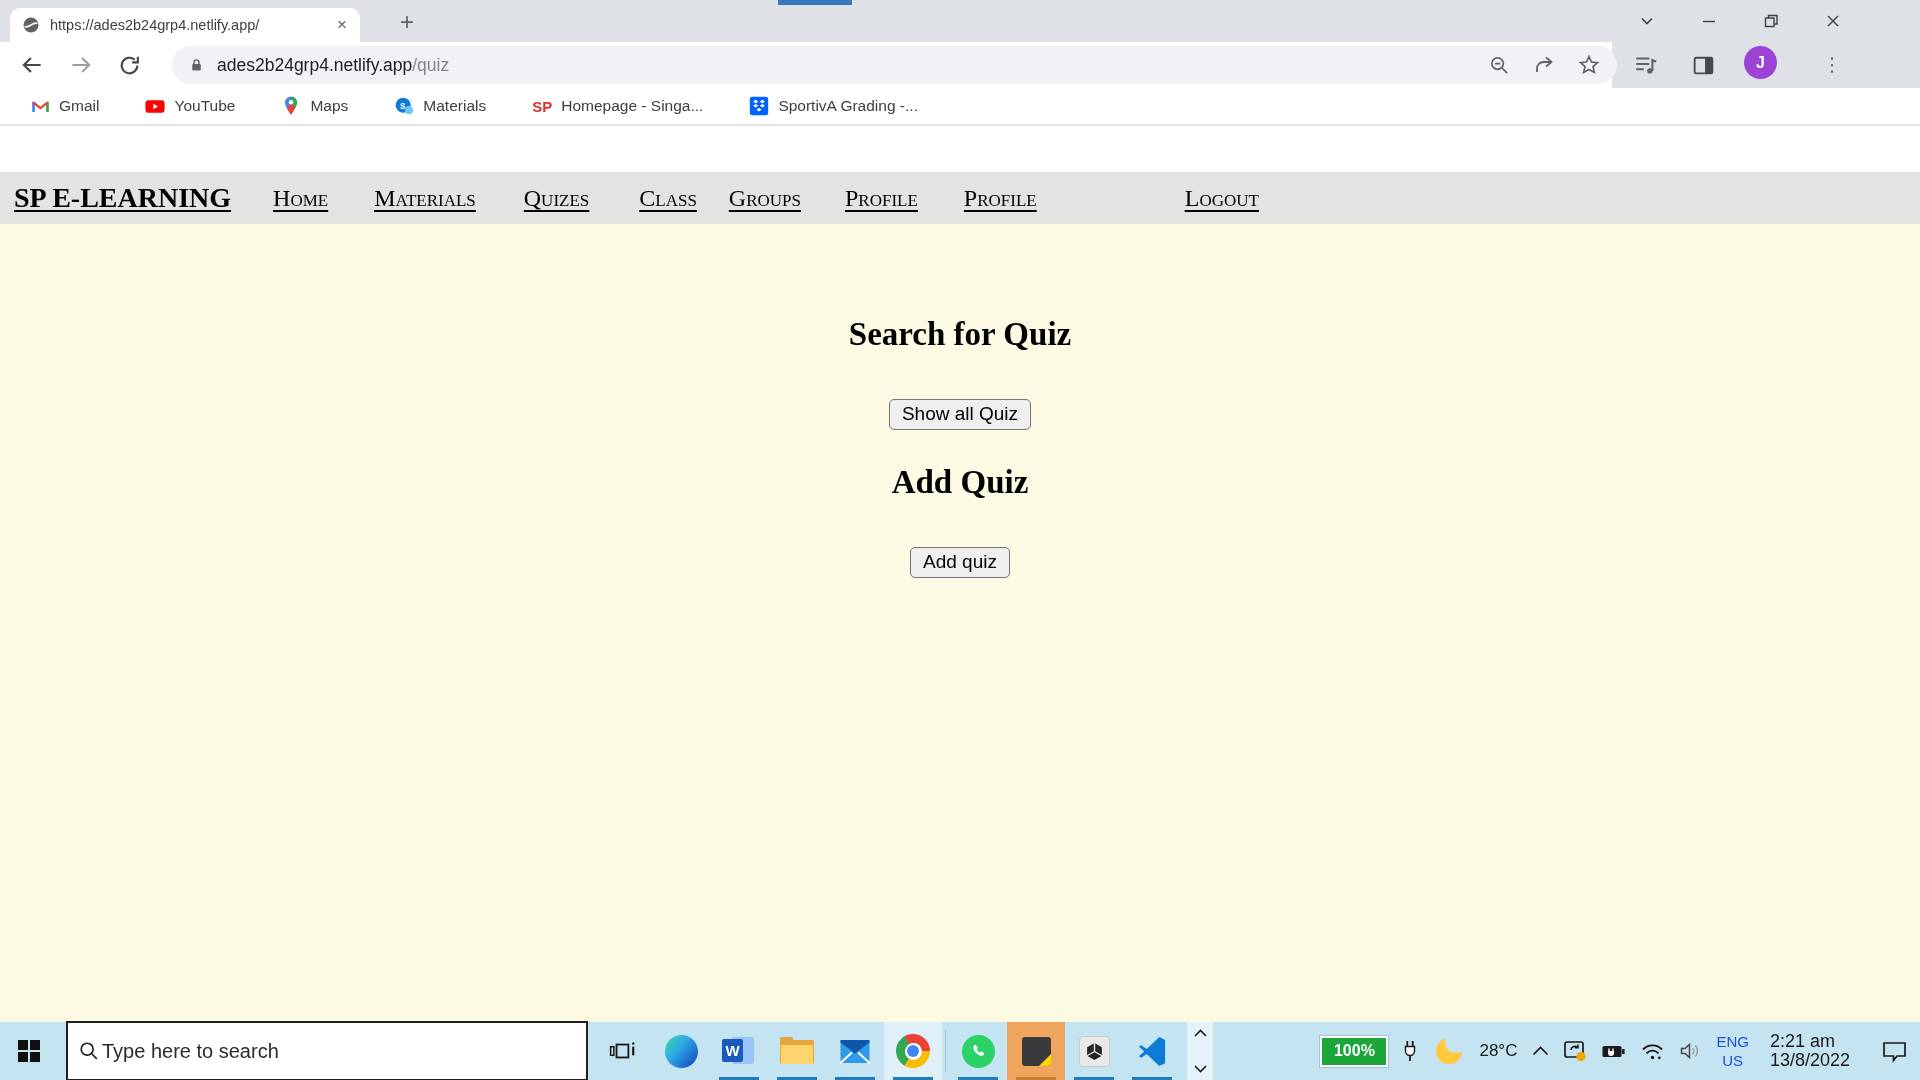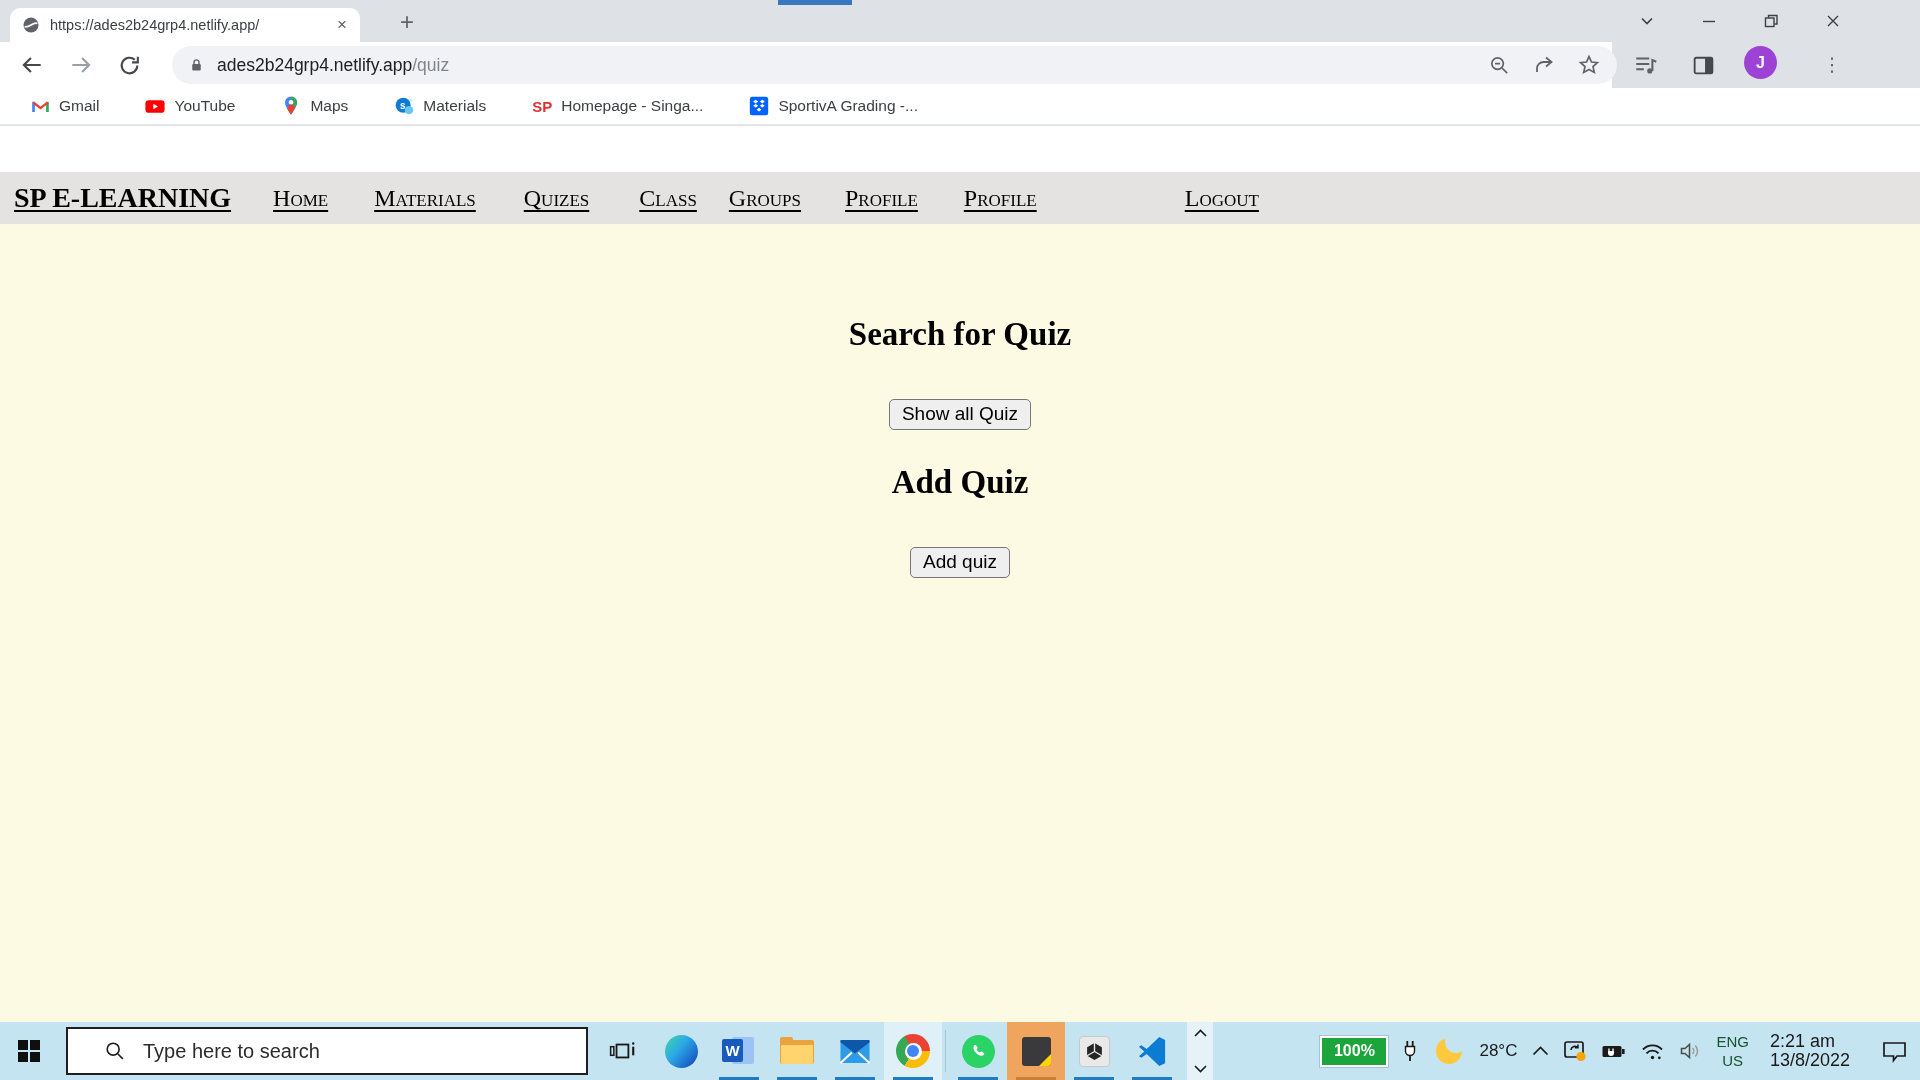--- a/index.html
+++ b/index.html
@@ -52,40 +52,40 @@
   .content h2{font-family:"Liberation Serif",serif;font-size:33px;font-weight:bold;color:#000;margin:0 0 46px;}
   .btn-row{margin:0 0 34px;}
   .pg-btn{font-family:"Liberation Sans",sans-serif;font-size:19px;color:#000;background:#EFEFEF;
     border:1px solid #767676;border-radius:5px;padding:3px 12px 4px;}
 
   
   .taskbar{position:absolute;bottom:0;left:0;width:1920px;height:58px;background:#C5E4F1;display:flex;align-items:center;}
   .start{width:58px;height:58px;display:flex;align-items:center;justify-content:center;}
   .winlogo{display:grid;grid-template-columns:10px 10px;grid-template-rows:10px 10px;gap:2px;}
   .winlogo i{background:#0F0F0F;}
-  .tsearch{width:522px;height:48px;background:#fff;border:2px solid #1F1F1F;box-sizing:border-box;
-    display:flex;align-items:center;gap:15px;padding-left:36px;margin-left:8px;}
+  .tsearch{width:522px;height:60px;background:#fff;border:2px solid #1F1F1F;box-sizing:border-box;
+    display:flex;align-items:center;padding-left:10px;margin-left:8px;}
   .tsearch input{border:none;outline:none;font-size:20px;color:#2B2B2B;font-family:"Liberation Sans",sans-serif;width:400px;background:transparent;}
   .tsearch input::placeholder{color:#2B2B2B;opacity:1;}
   .slot{width:58px;height:58px;display:flex;align-items:center;justify-content:center;position:relative;}
   .slot.running::after{content:'';position:absolute;left:9px;right:9px;bottom:0;height:3px;background:#1E7CC0;}
   .slot.chrome-active{background:#E0F0F8;}
   .slot.notes-active{background:#EFA55E;}
   .slot.notes-active::after{background:#C97F35;}
   .tb-sep{width:1px;height:42px;background:#9FC6D8;margin:0 3px;}
   .scrollcol{width:26px;height:58px;background:rgba(255,255,255,.55);display:flex;flex-direction:column;
     align-items:center;justify-content:space-between;padding:7px 0;box-sizing:border-box;margin-left:6px;}
   .tray{margin-left:auto;display:flex;align-items:center;gap:13px;margin-right:12px;}
   .batt-box{width:64px;height:27px;background:#1CA53A;border:2px solid #fff;box-shadow:0 0 0 1px #A8C3D1;
     color:#fff;font-size:16px;font-weight:bold;display:flex;align-items:center;justify-content:center;}
   .moon{width:26px;height:26px;position:relative;margin:0 4px;}
   .moon::before{content:'';position:absolute;inset:0;border-radius:50%;background:#FFC83D;}
   .moon::after{content:'';position:absolute;left:9px;top:-7px;width:22px;height:22px;border-radius:50%;background:#C5E4F1;}
   .temp{font-size:17px;color:#1A1A1A;margin-right:2px;}
-  .duotext{font-size:15px;color:#14532d;line-height:19px;text-align:center;}
+  .duotext{font-size:15px;color:#1d4ed8;line-height:19px;text-align:center;}
   .clock{font-size:18px;color:#1A1A1A;line-height:19px;margin-left:8px;}
   .bubble{margin-left:18px;}
 
   
   .edge-ic{width:33px;height:33px;border-radius:50%;background:linear-gradient(130deg,#47D7A0 0%,#2BA9E6 42%,#1B63C8 80%,#123F8F 100%);}
   .word-ic{position:relative;width:34px;height:32px;}
   .word-back{position:absolute;left:10px;top:2px;width:22px;height:27px;background:#9CC3F5;border-radius:2px;}
   .word-front{position:absolute;left:0;top:4px;width:21px;height:23px;background:#185ABD;border-radius:2px;
     color:#fff;font-weight:bold;font-size:15px;display:flex;align-items:center;justify-content:center;}
   .folder-ic{position:relative;width:34px;height:28px;}

